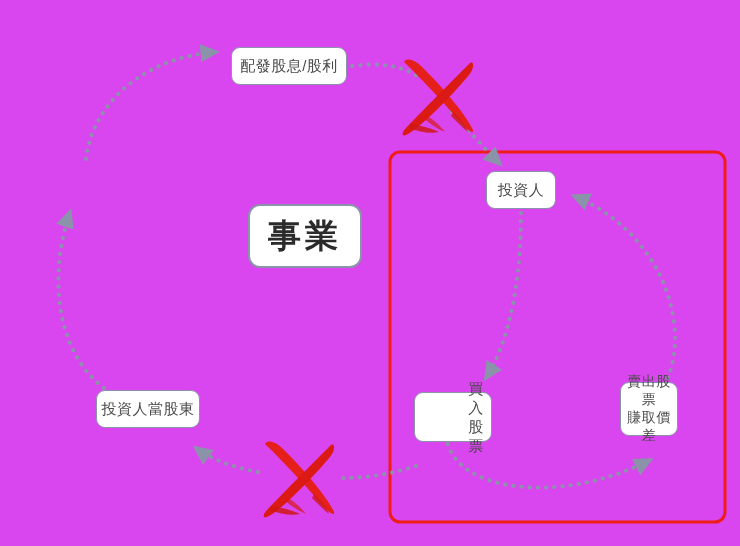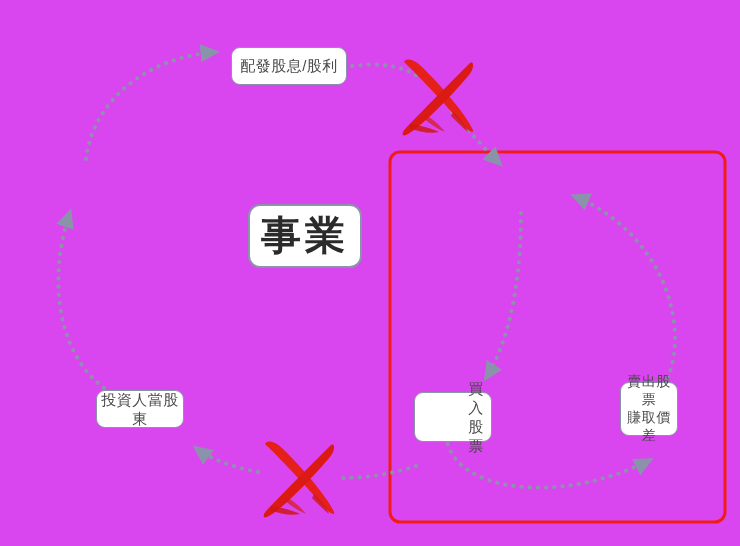--- a/index.html
+++ b/index.html
@@ -38,29 +38,29 @@
     text-align: center;
     font-size: 15px;
     line-height: 1.28;
     letter-spacing: 0.5px;
     z-index: 4;
     white-space: pre-line;
   }
   .node.big {
     border-width: 2.2px;
     border-radius: 12px;
-    font-size: 40px;
+    font-size: 33px;
     font-weight: bold;
     color: #2b2b2b;
     letter-spacing: 4px;
   }
   #node-dividend { left: 231px; top: 47px;  width: 116px; height: 38px; }
   #node-profit   { left: 44px;  top: 163px; width: 82px;  height: 38px; }
   #node-business { left: 248px; top: 204px; width: 114px; height: 64px; }
-  #node-shareholder { left: 96px; top: 390px; width: 88px; height: 38px; }
+  #node-shareholder { left: 96px; top: 390px; width: 104px; height: 38px; }
   #node-investor { left: 486px; top: 171px; width: 70px;  height: 38px; }
   #node-buy      { left: 414px; top: 392px; width: 78px;  height: 50px; padding-left: 46px; }
   #node-sell     { left: 620px; top: 382px; width: 58px;  height: 54px;
                    font-size: 14px; letter-spacing: 0.5px; }
 </style>
 </head>
 <body>
 
 <div id="canvas">
 
@@ -107,19 +107,20 @@
     </g>
   </svg>
 
   <div class="node" id="node-dividend">配發股息/股利</div>
 
 
   <div class="node big" id="node-business">事業</div>
 
   <div class="node" id="node-shareholder">投資人當股東</div>
 
+  <div class="node" id="node-investor">投資人</div>
 
   <div class="node" id="node-buy">買入股票</div>
 
   <div class="node" id="node-sell">賣出股票
 賺取價差</div>
 
 </div>
 
 </body></html>

